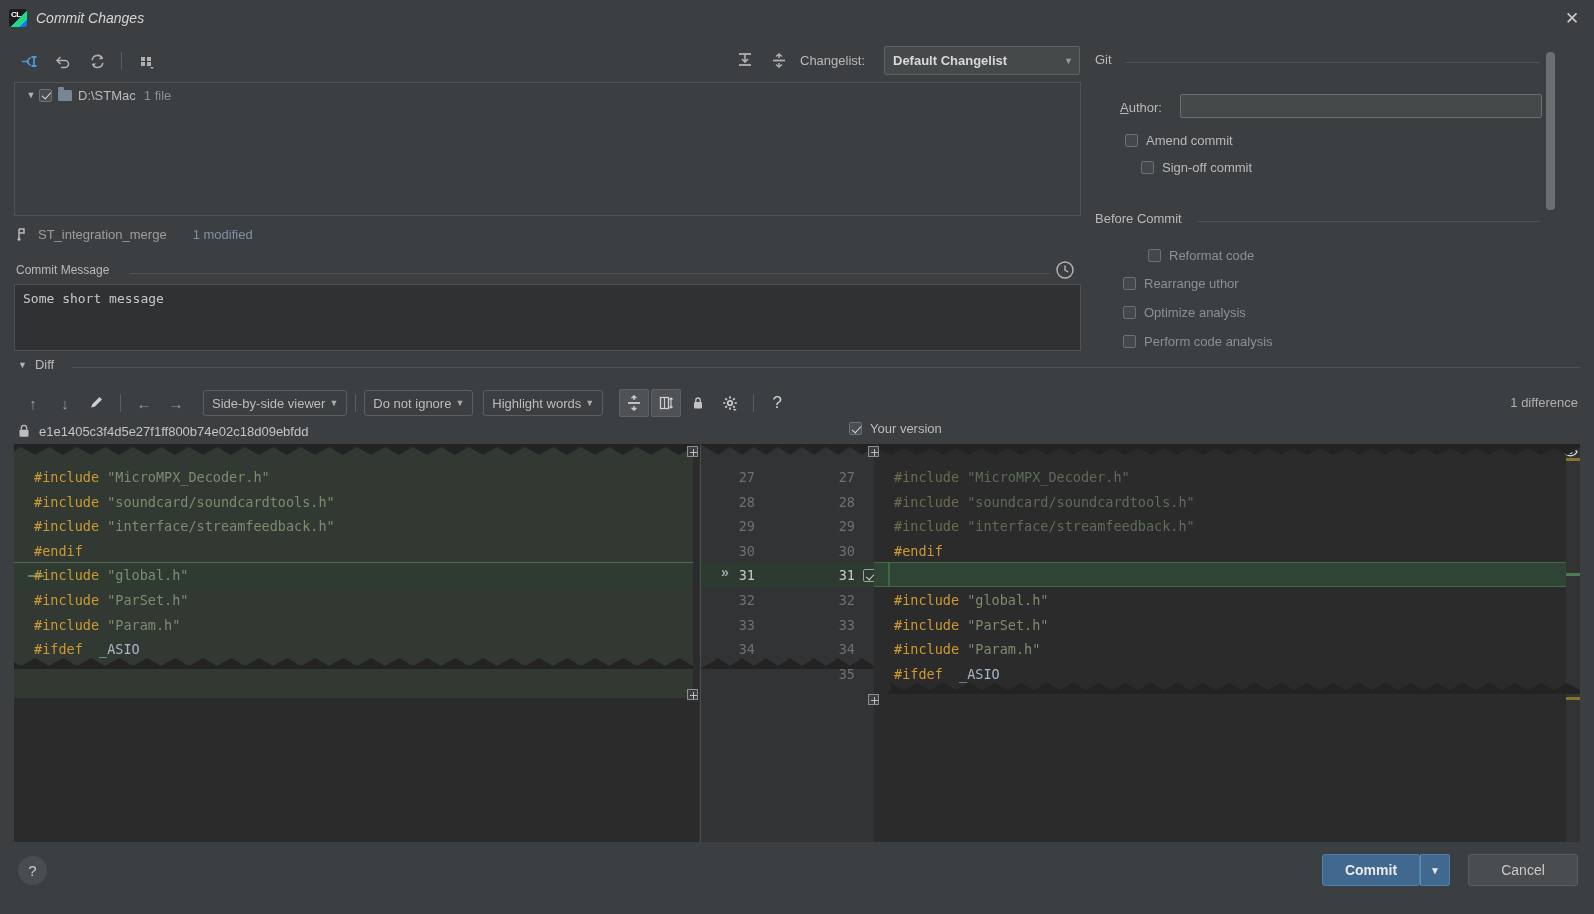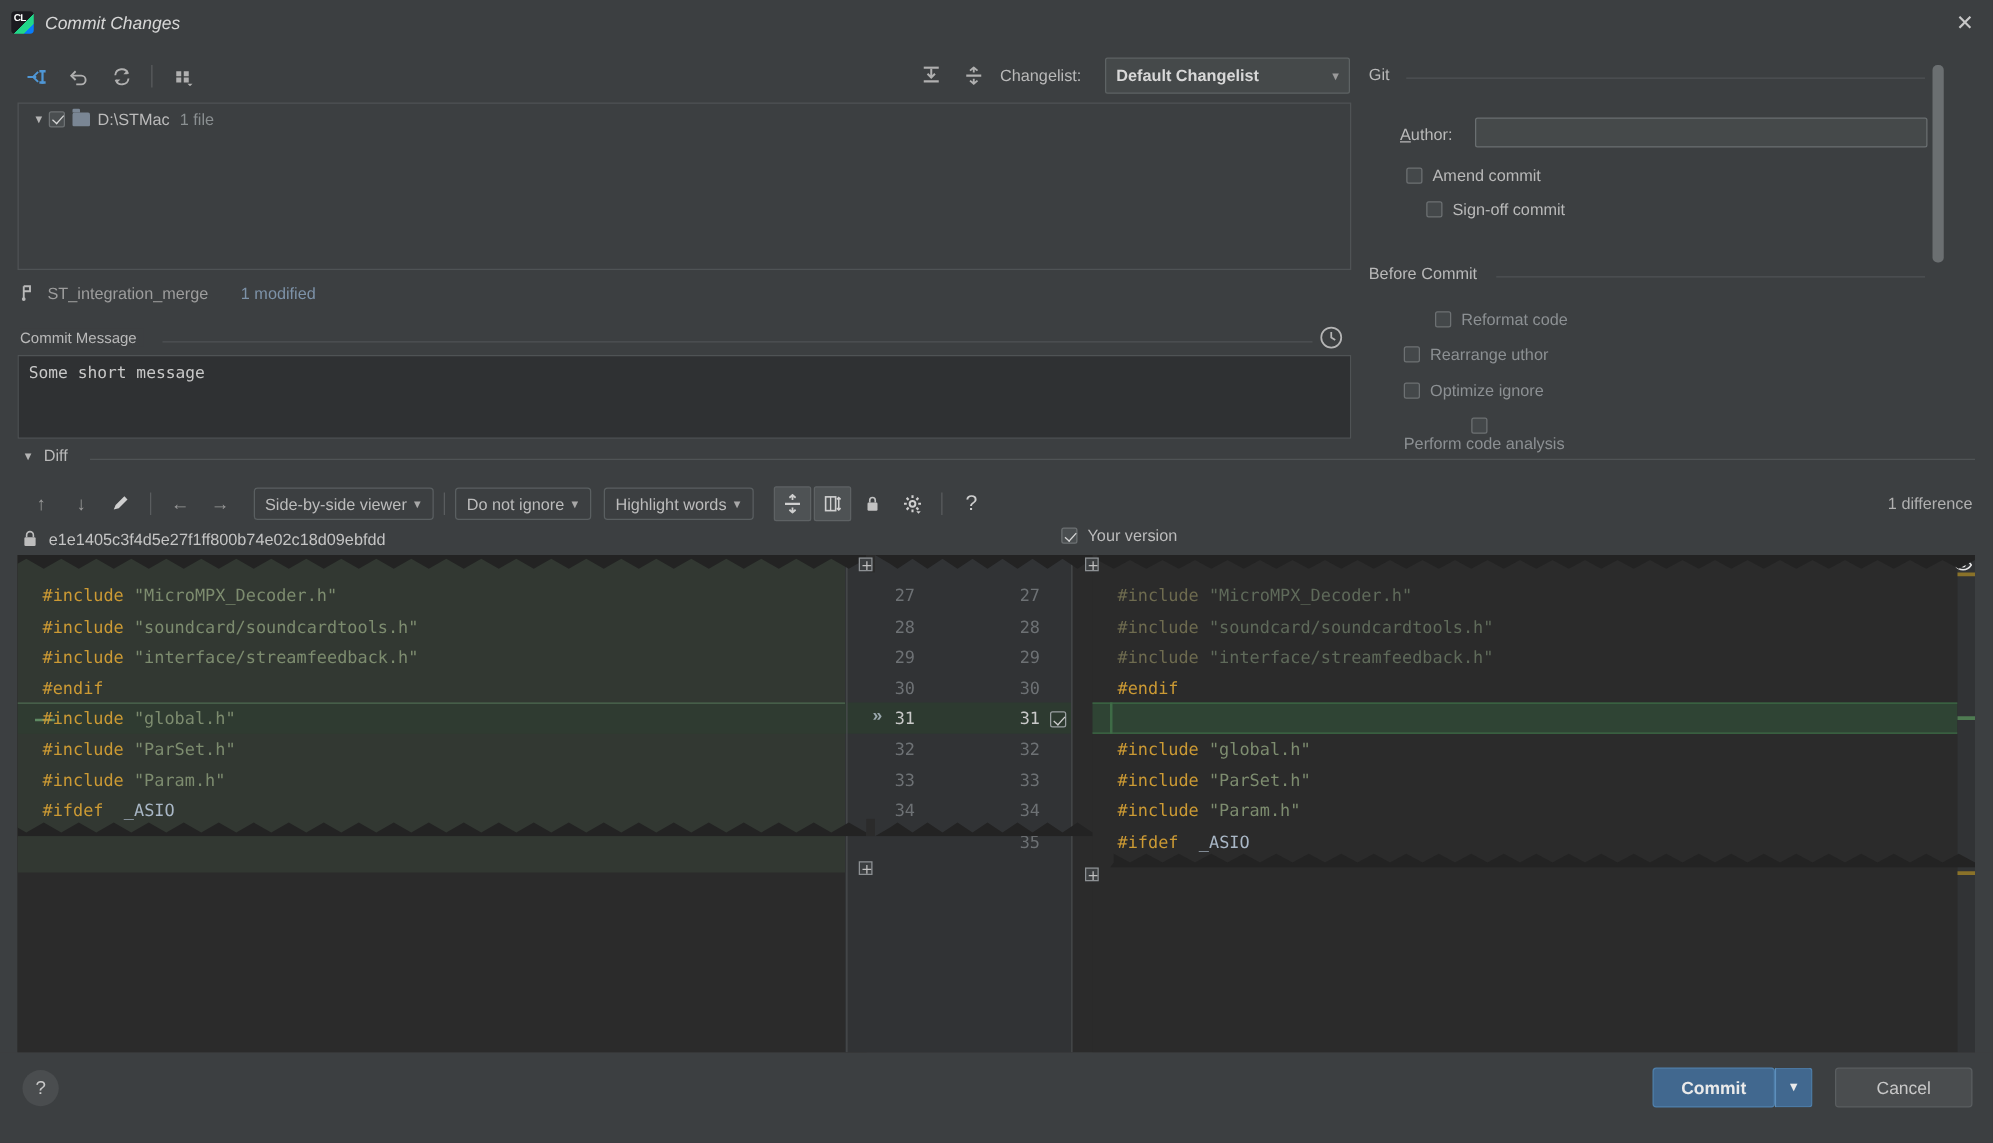--- a/index.html
+++ b/index.html
@@ -139,21 +139,21 @@
   .yourver { position: absolute; left: 849px; top: 421px; display: flex; align-items: center; font-size: 13px; }
   .yourver .cb { margin-right: 8px; }
 
   
   .diffbody {
     position: absolute; left: 14px; top: 444px; width: 1566px; height: 398px;
     background: #2b2b2b; overflow: hidden;
   }
   .pane-left { position: absolute; left: 0; top: 0; width: 679px; height: 398px; background: #2b2b2b; }
   .pane-left .tintbg { position:absolute; left:0; top:0; width:679px; height:254px; background:#323832; }
-  .gutter { position: absolute; top: 0; width: 181px; height: 398px; background: #313335; left: 662px; }
+  .gutter { position: absolute; top: 0; width: 181px; height: 398px; background: #313335; left: 685px; }
   .pane-right { position: absolute; left: 860px; top: 0; width: 692px; height: 398px; background: #2b2b2b; }
   .marker-col { position: absolute; left: 1552px; top: 0; width: 14px; height: 398px; background: #313335; }
 
   .code-line {
     position: absolute; left: 0; height: 24.6px; line-height: 24.6px; width: 100%;
     font-family: "DejaVu Sans Mono", monospace; font-size: 13.5px; white-space: pre;
   }
   .code-line .ind { padding-left: 20px; }
   .kw { color: #cc9a34; }
   .str { color: #7d8c6f; }
@@ -342,23 +342,23 @@
   <div class="chk-row" style="left:1123px; top:248px;padding-left:25px;">
     <span class="chk"></span>
     <span class="chk-lbl dim">Reformat code</span>
   </div>
   <div class="chk-row" style="left:1123px; top:276px;">
     <span class="chk"></span>
     <span class="chk-lbl dim">Rearrange uthor</span>
   </div>
   <div class="chk-row" style="left:1123px; top:305px;">
     <span class="chk"></span>
-    <span class="chk-lbl dim">Optimize ignore</span>
-  </div>
-  <div class="chk-row" style="left:1123px; top:334px;flex-direction:column;">
+    <span class="chk-lbl dim">Optimize analysis</span>
+  </div>
+  <div class="chk-row" style="left:1123px; top:334px;">
     <span class="chk"></span>
     <span class="chk-lbl dim">Perform code analysis</span>
   </div>
 
   <div class="git-scroll"></div>
 
   <div class="diff-legend">
     <span class="diff-tri">▼</span>
     <span>Diff</span>
   </div>

